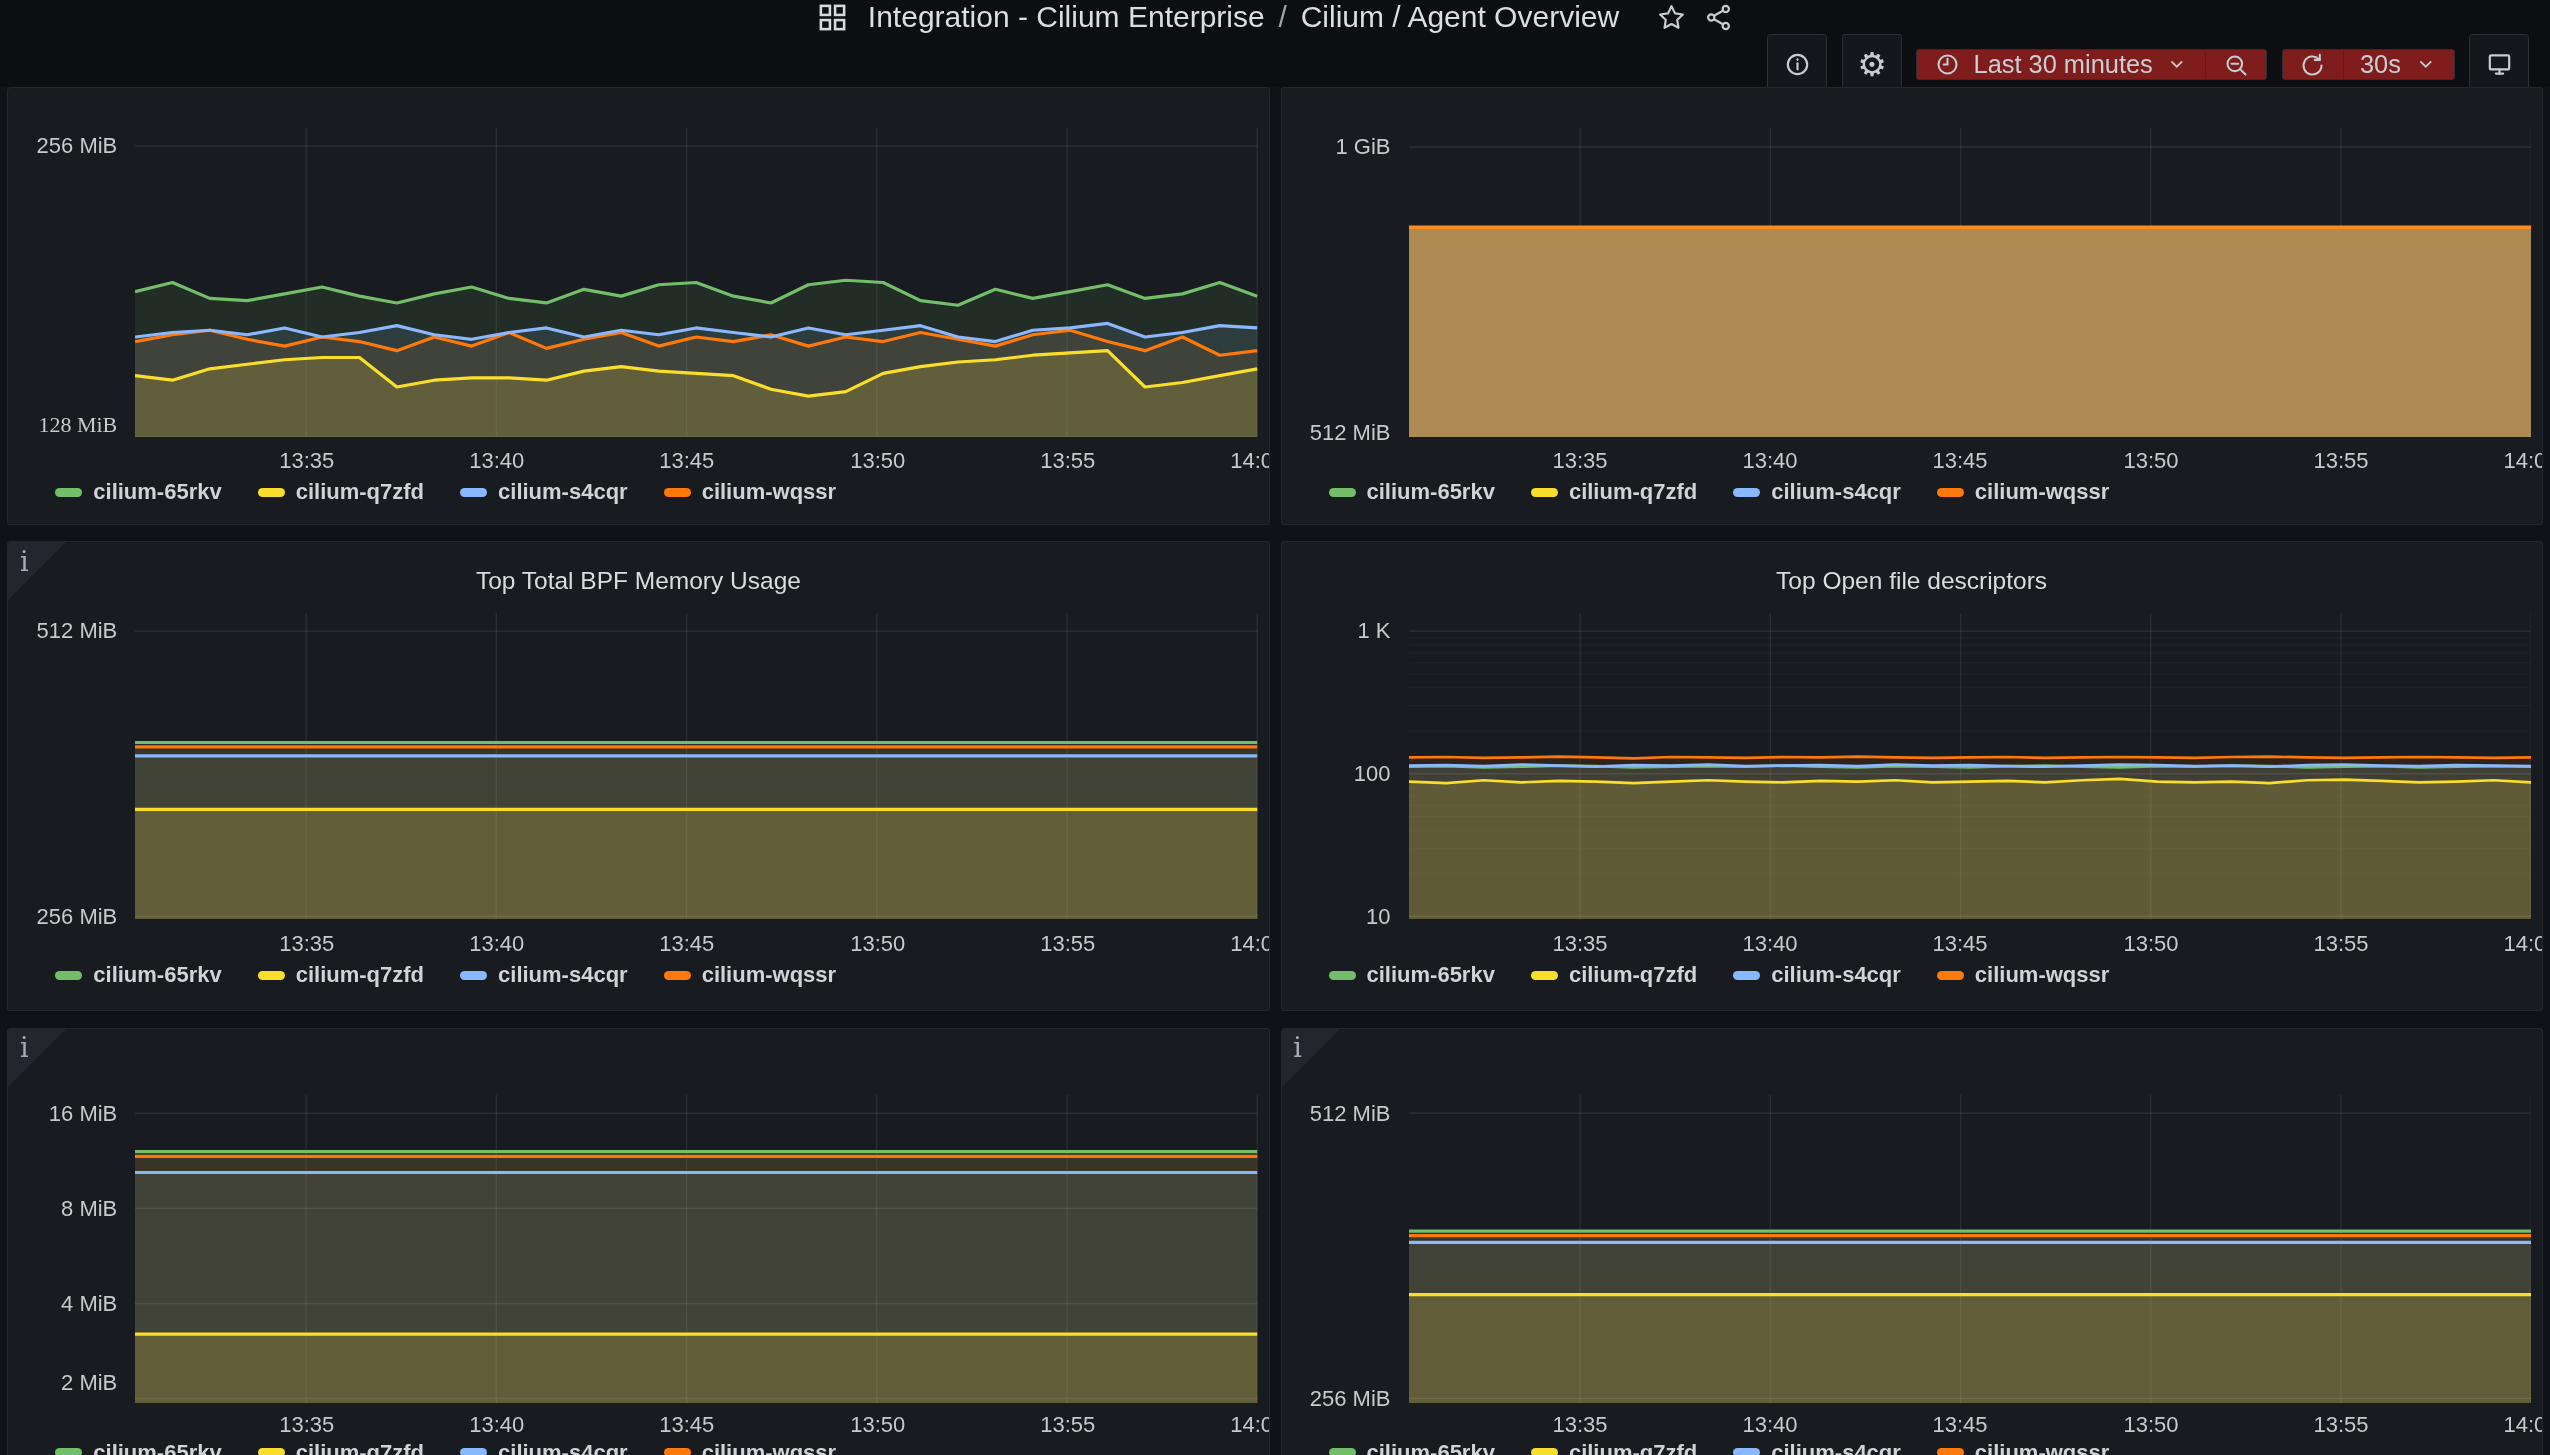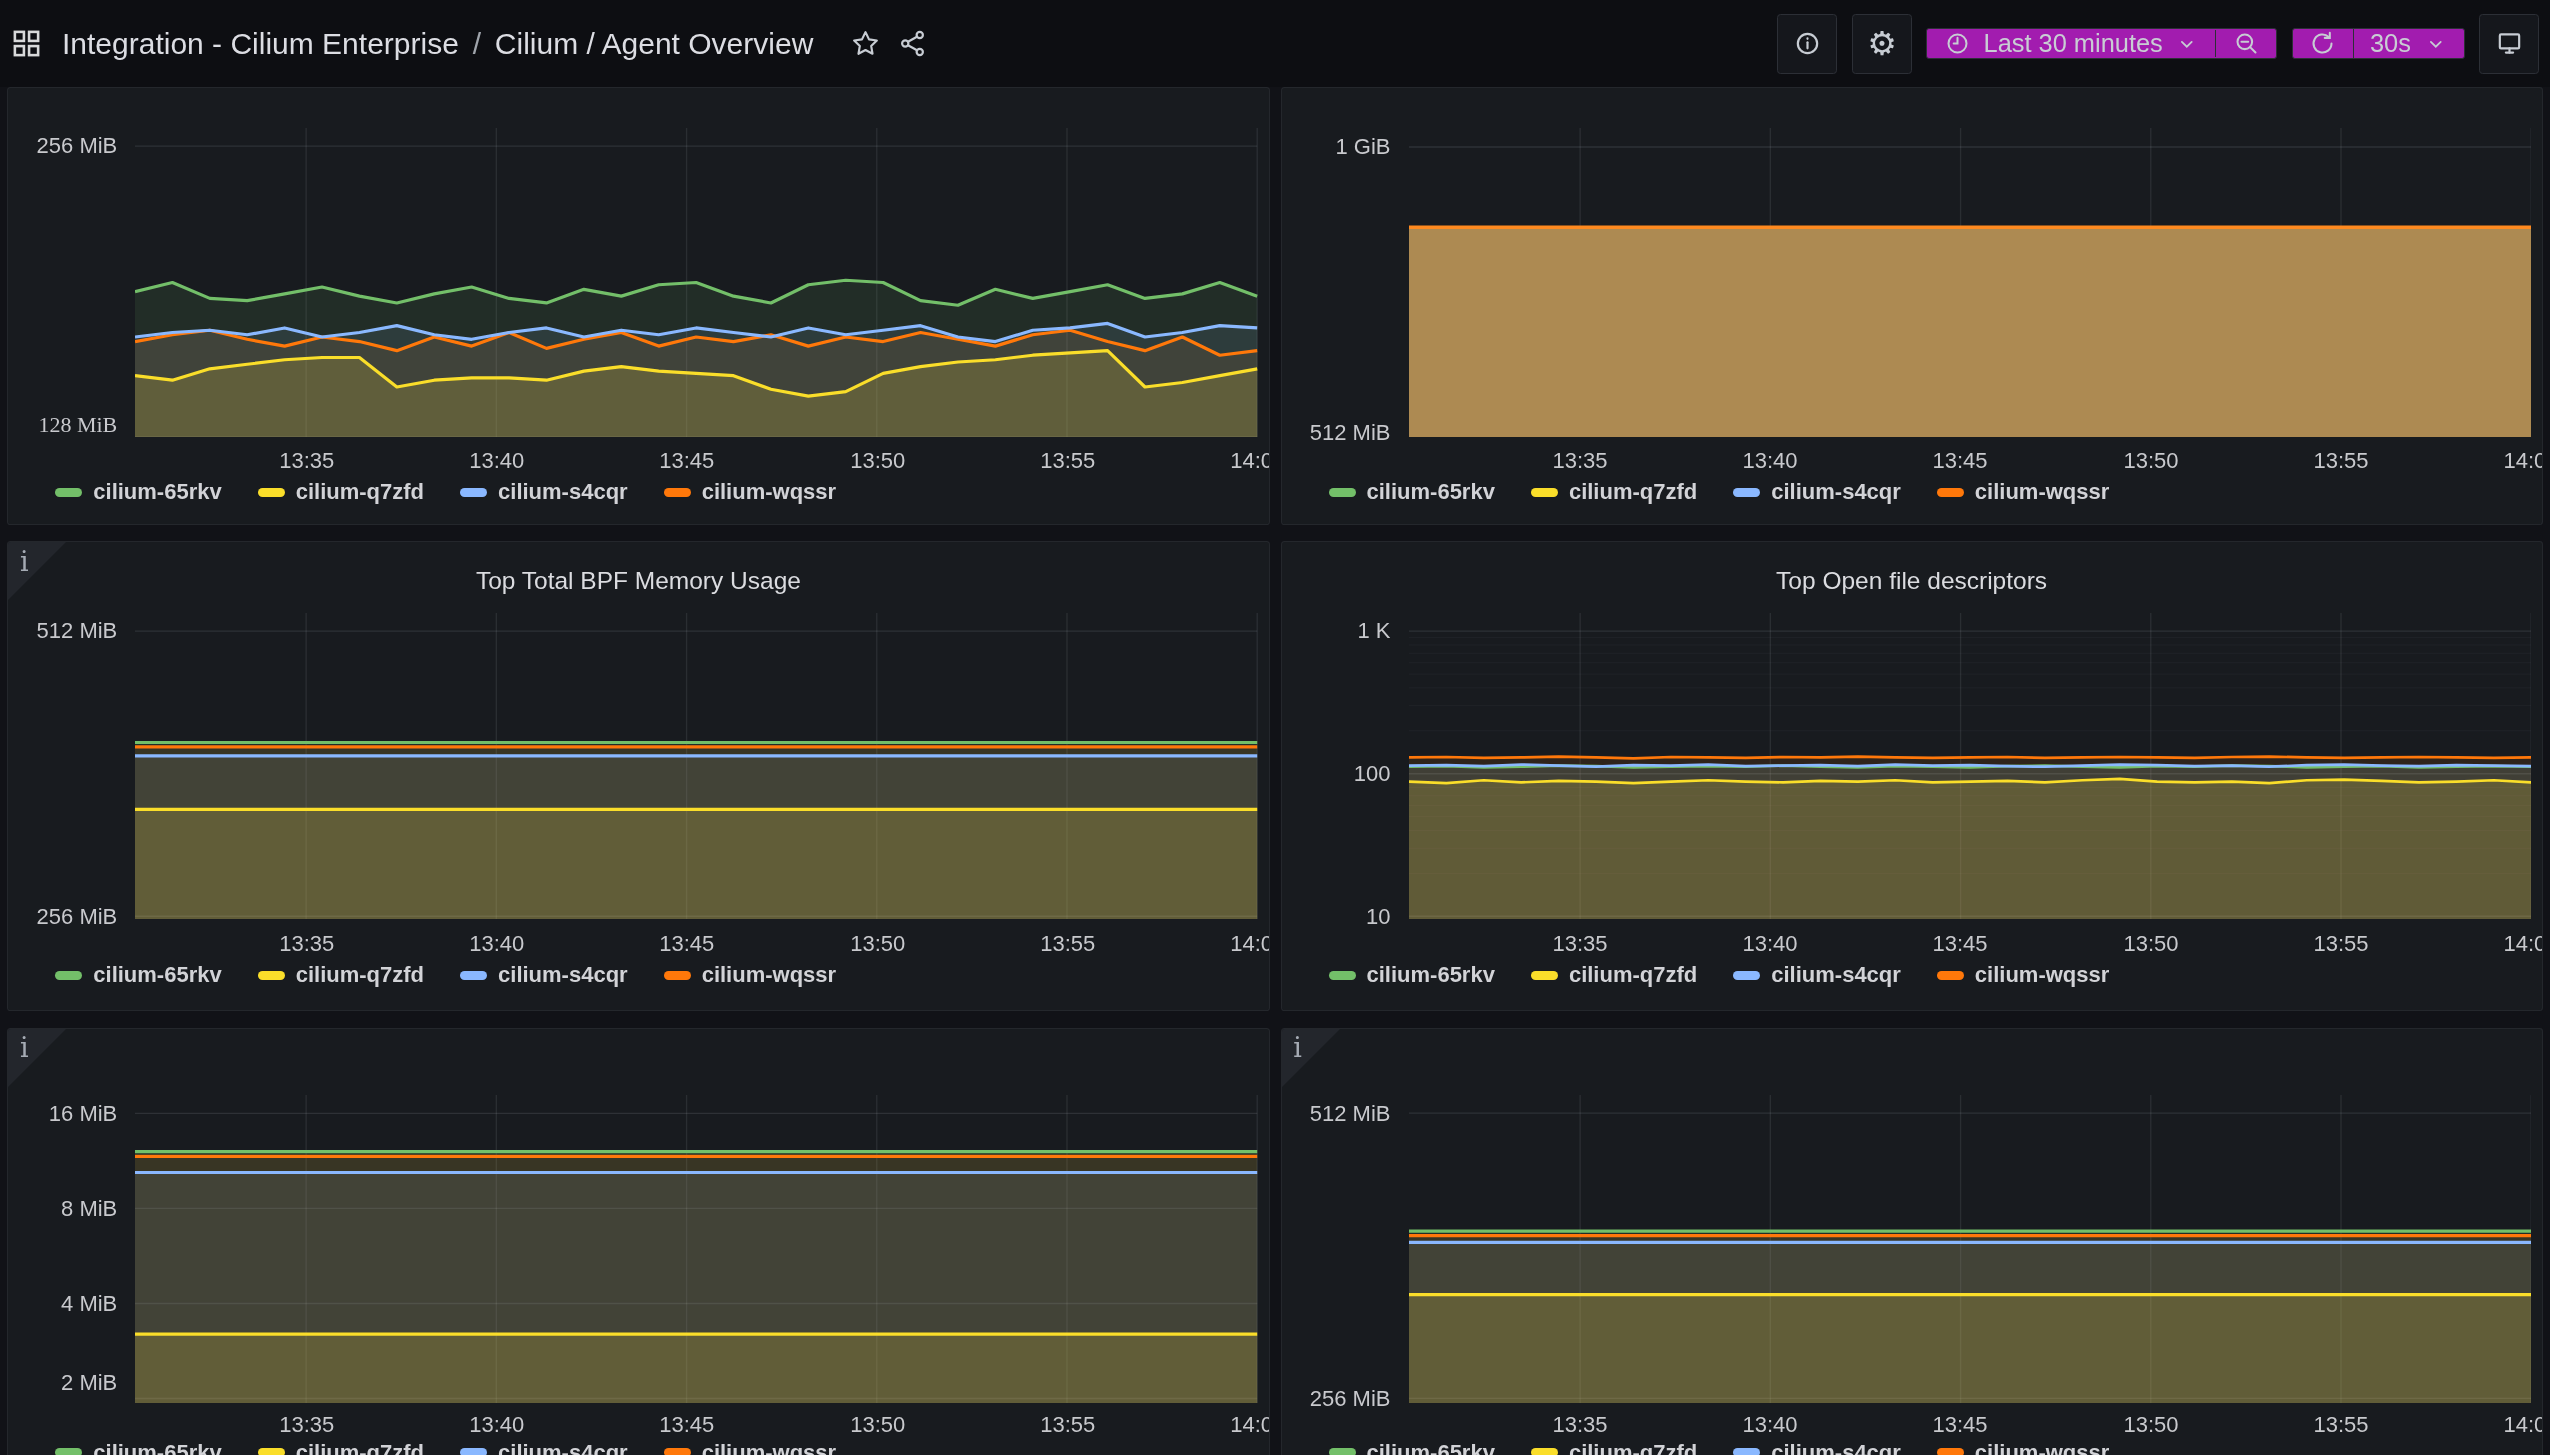--- a/index.html
+++ b/index.html
@@ -1,26 +1,26 @@
 <!DOCTYPE html>
 <html style="font-size:14.5px"><head>
 <meta charset="utf-8">
 <style>
   html,body{margin:0;padding:0;background:#111217;width:2550px;height:1455px;overflow:hidden;
     font-family:"Liberation Sans","DejaVu Sans",sans-serif;}
   
-  .topbar{display:flex;align-items:center;height:87px;padding:0 11px;background:#0d0e12;}
+  .topbar{display:flex;align-items:center;height:87px;padding:0 21px;background:#0d0e12;flex-direction:column;}
   .brand{display:flex;align-items:center;gap:20px;}
   .crumb{font-size:30px;font-weight:500;color:#dcdde3;white-space:nowrap;}
   .crumb .sep{color:#9fa4ab;padding:0 5.5px;}
   .hicons{display:flex;align-items:center;gap:18px;margin-left:18px;}
   .right{margin-left:auto;display:flex;align-items:center;gap:14.5px;}
   .hbtn{display:flex;align-items:center;justify-content:center;height:58px;min-width:58px;
     background:#15171c;border:0.9px solid #2c2f36;border-radius:3.6px;color:#c7ccd3;cursor:pointer;}
-  .hgroup{display:flex;align-items:center;background:#a21caf;border:0.9px solid #2c2f36;border-radius:3px;}
+  .hgroup{display:flex;align-items:flex-end;background:#7f1d1d;border:0.9px solid #2c2f36;border-radius:3px;}
   .hseg{display:flex;align-items:center;padding:0 16.4px;gap:12.7px;}
   .hseg+.hseg{border-left:0.9px solid #2c2f36;}
   .htext{font-size:25.4px;font-weight:500;color:#c9cdd4;white-space:nowrap;}
   .gear{font-size:33px;line-height:1;color:#c7ccd3;font-family:"DejaVu Sans",sans-serif;}
   svg.ic{display:block;}
   
   main.dash{display:grid;grid-template-columns:1fr 1fr;grid-template-rows:438px 470px 470px;
     gap:16.4px 11px;padding:0 7.3px;}
   .panel{position:relative;background:#181b1f;border:0.9px solid rgba(204,204,220,0.07);
     border-radius:3.6px;overflow:hidden;}

